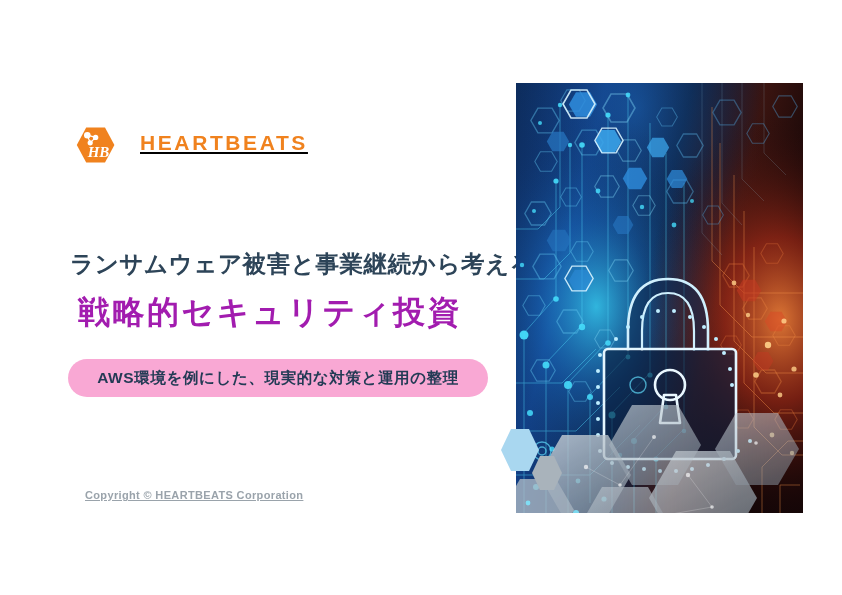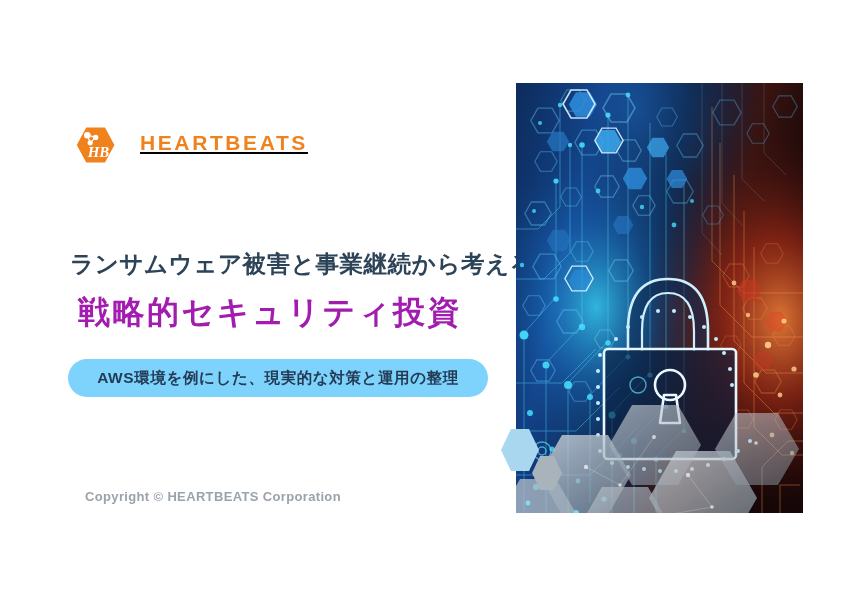--- a/index.html
+++ b/index.html
@@ -69,44 +69,45 @@
   }
 
   
   .badge {
     position: absolute;
     left: 68px;
     top: 359px;
     width: 420px;
     height: 38px;
     border-radius: 19px;
-    background: #7dd3fc;
+    background: #f9a8d4;
     display: flex;
     align-items: center;
     justify-content: center;
     box-sizing: border-box;
   }
   .badge-text {
     font-size: 15.5px;
     font-weight: 700;
     color: #233b55;
     letter-spacing: 0.6px;
     white-space: nowrap;
   }
 
   
   .copyright {
     position: absolute;
     left: 85px;
     top: 489px;
-    font-size: 13px;
+    font-size: 11px;
     font-weight: 700;
     color: #9aa3ab;
     letter-spacing: 0.35px;
     white-space: nowrap;
+    text-decoration: underline;
   }
 
   
   .hero {
     position: absolute;
     left: 516px;
     top: 83px;
     width: 287px;
     height: 430px;
     overflow: hidden;

